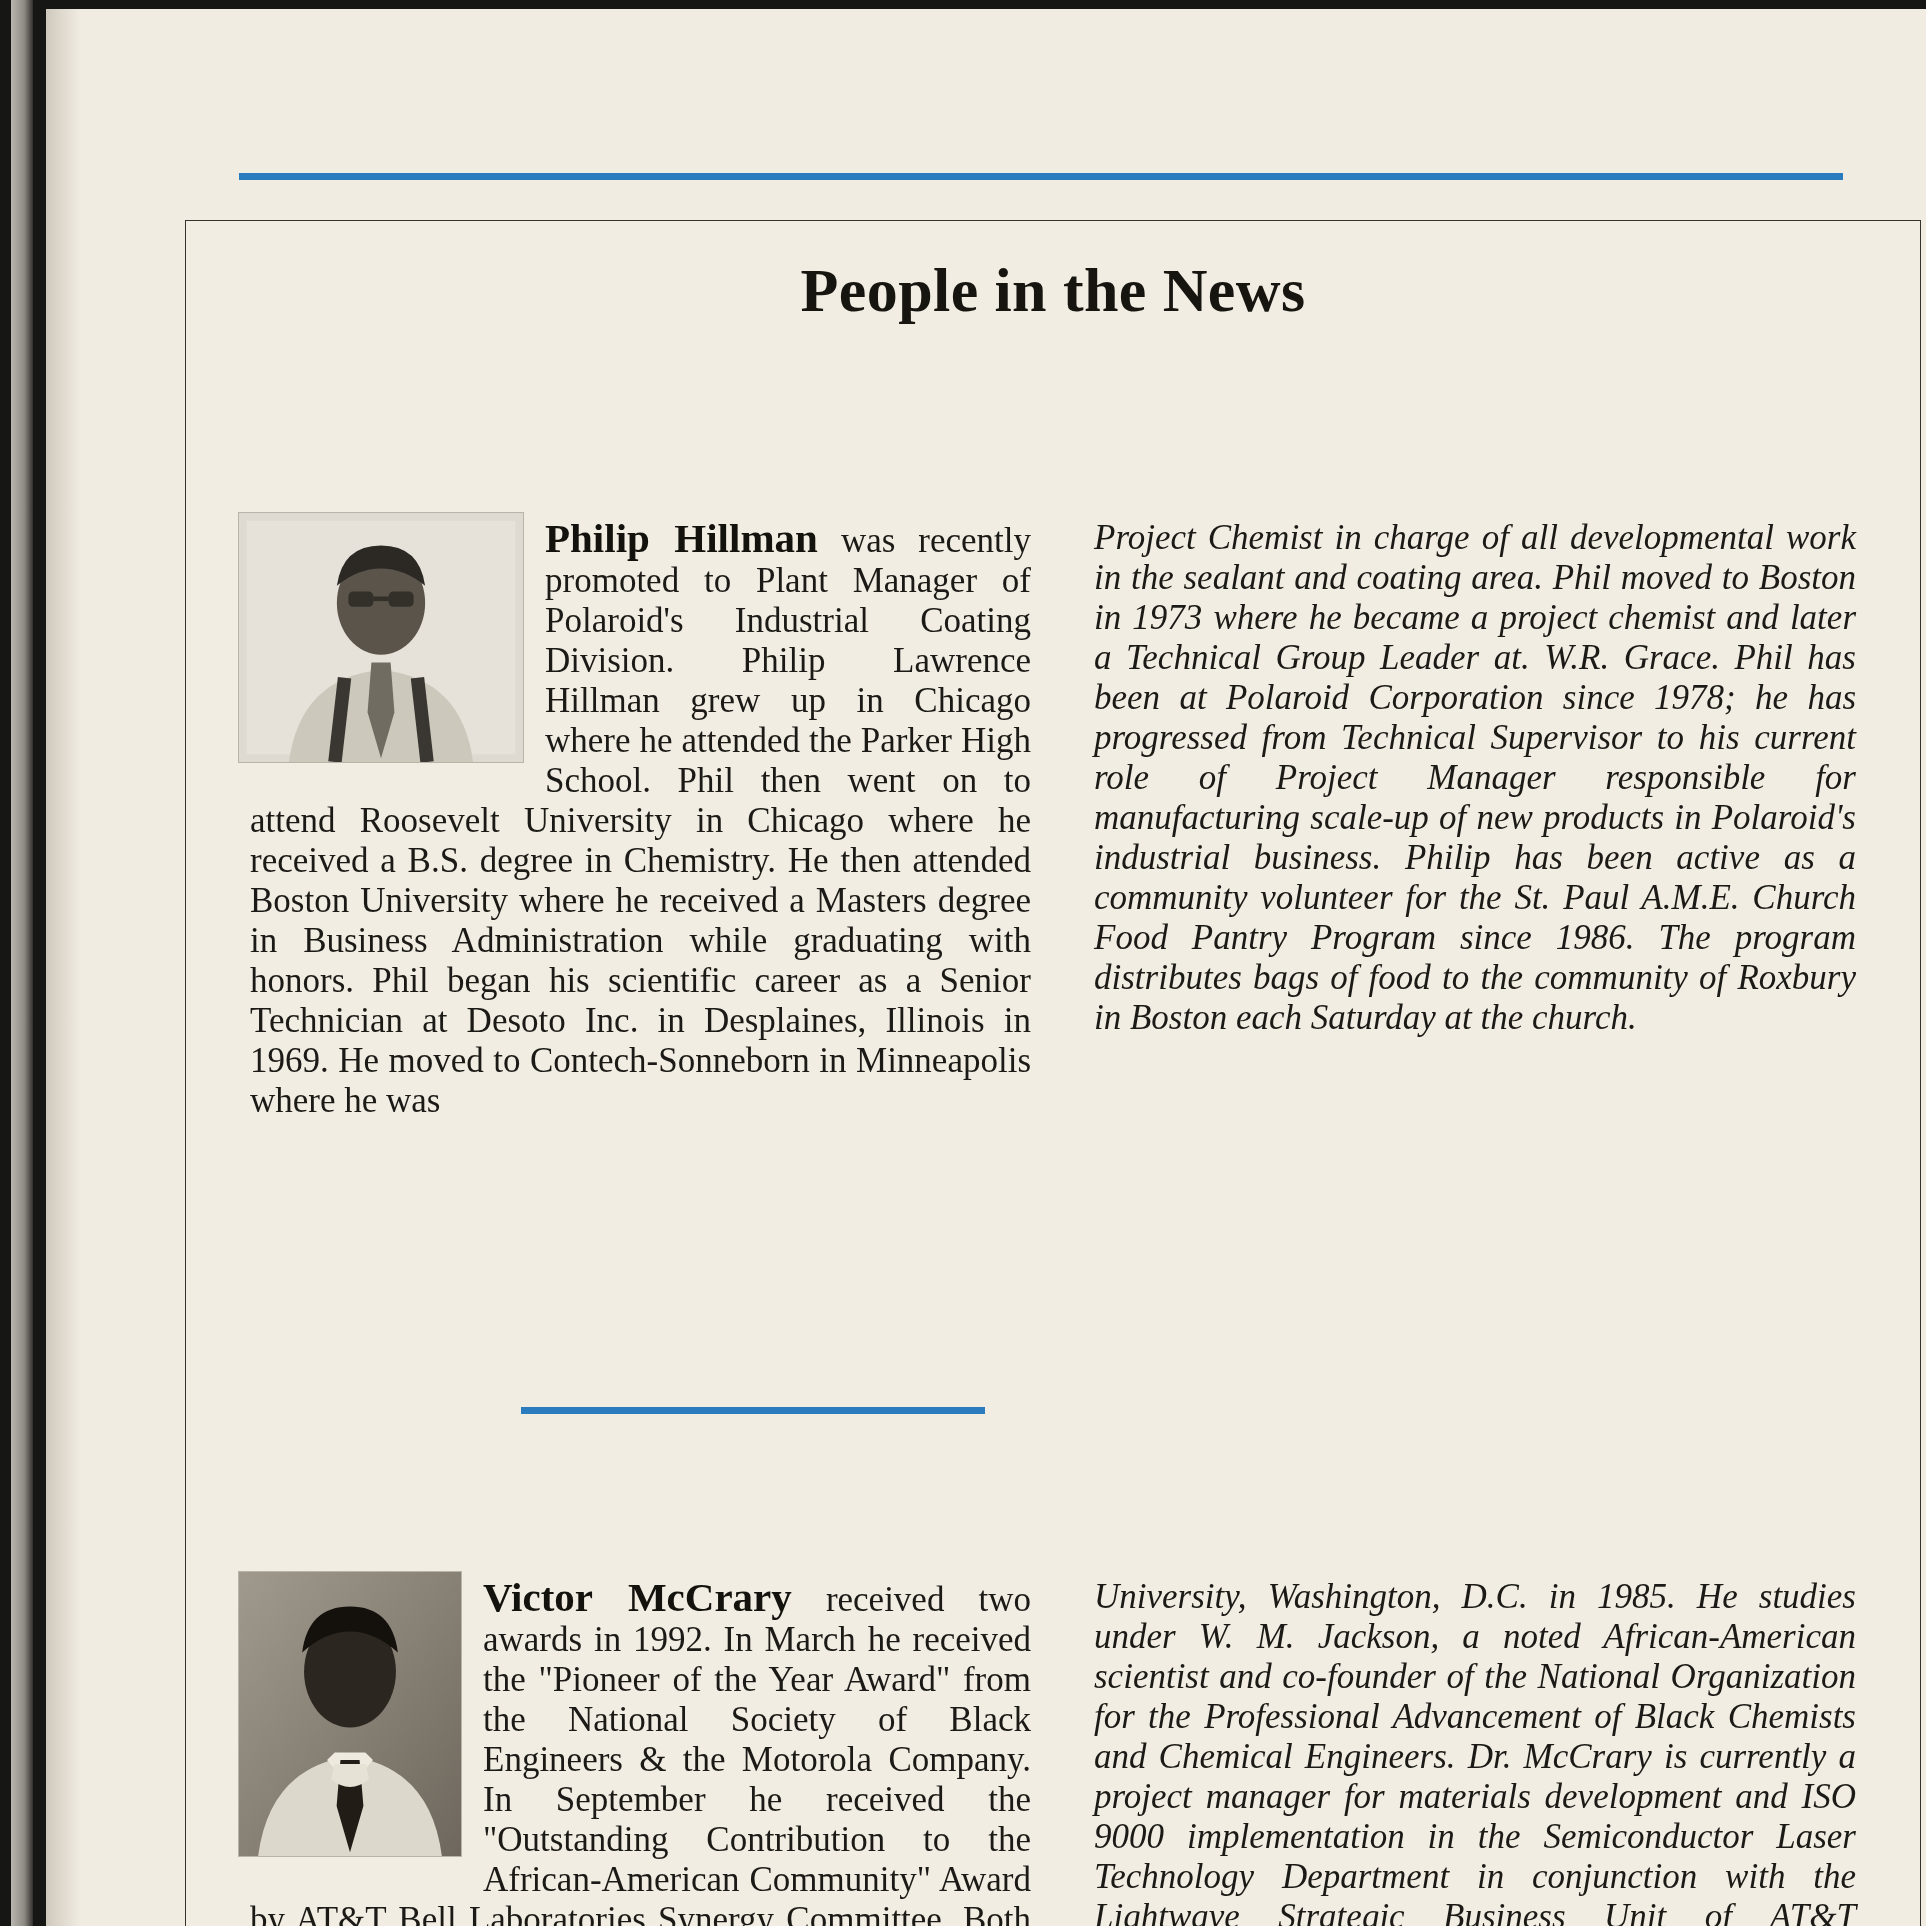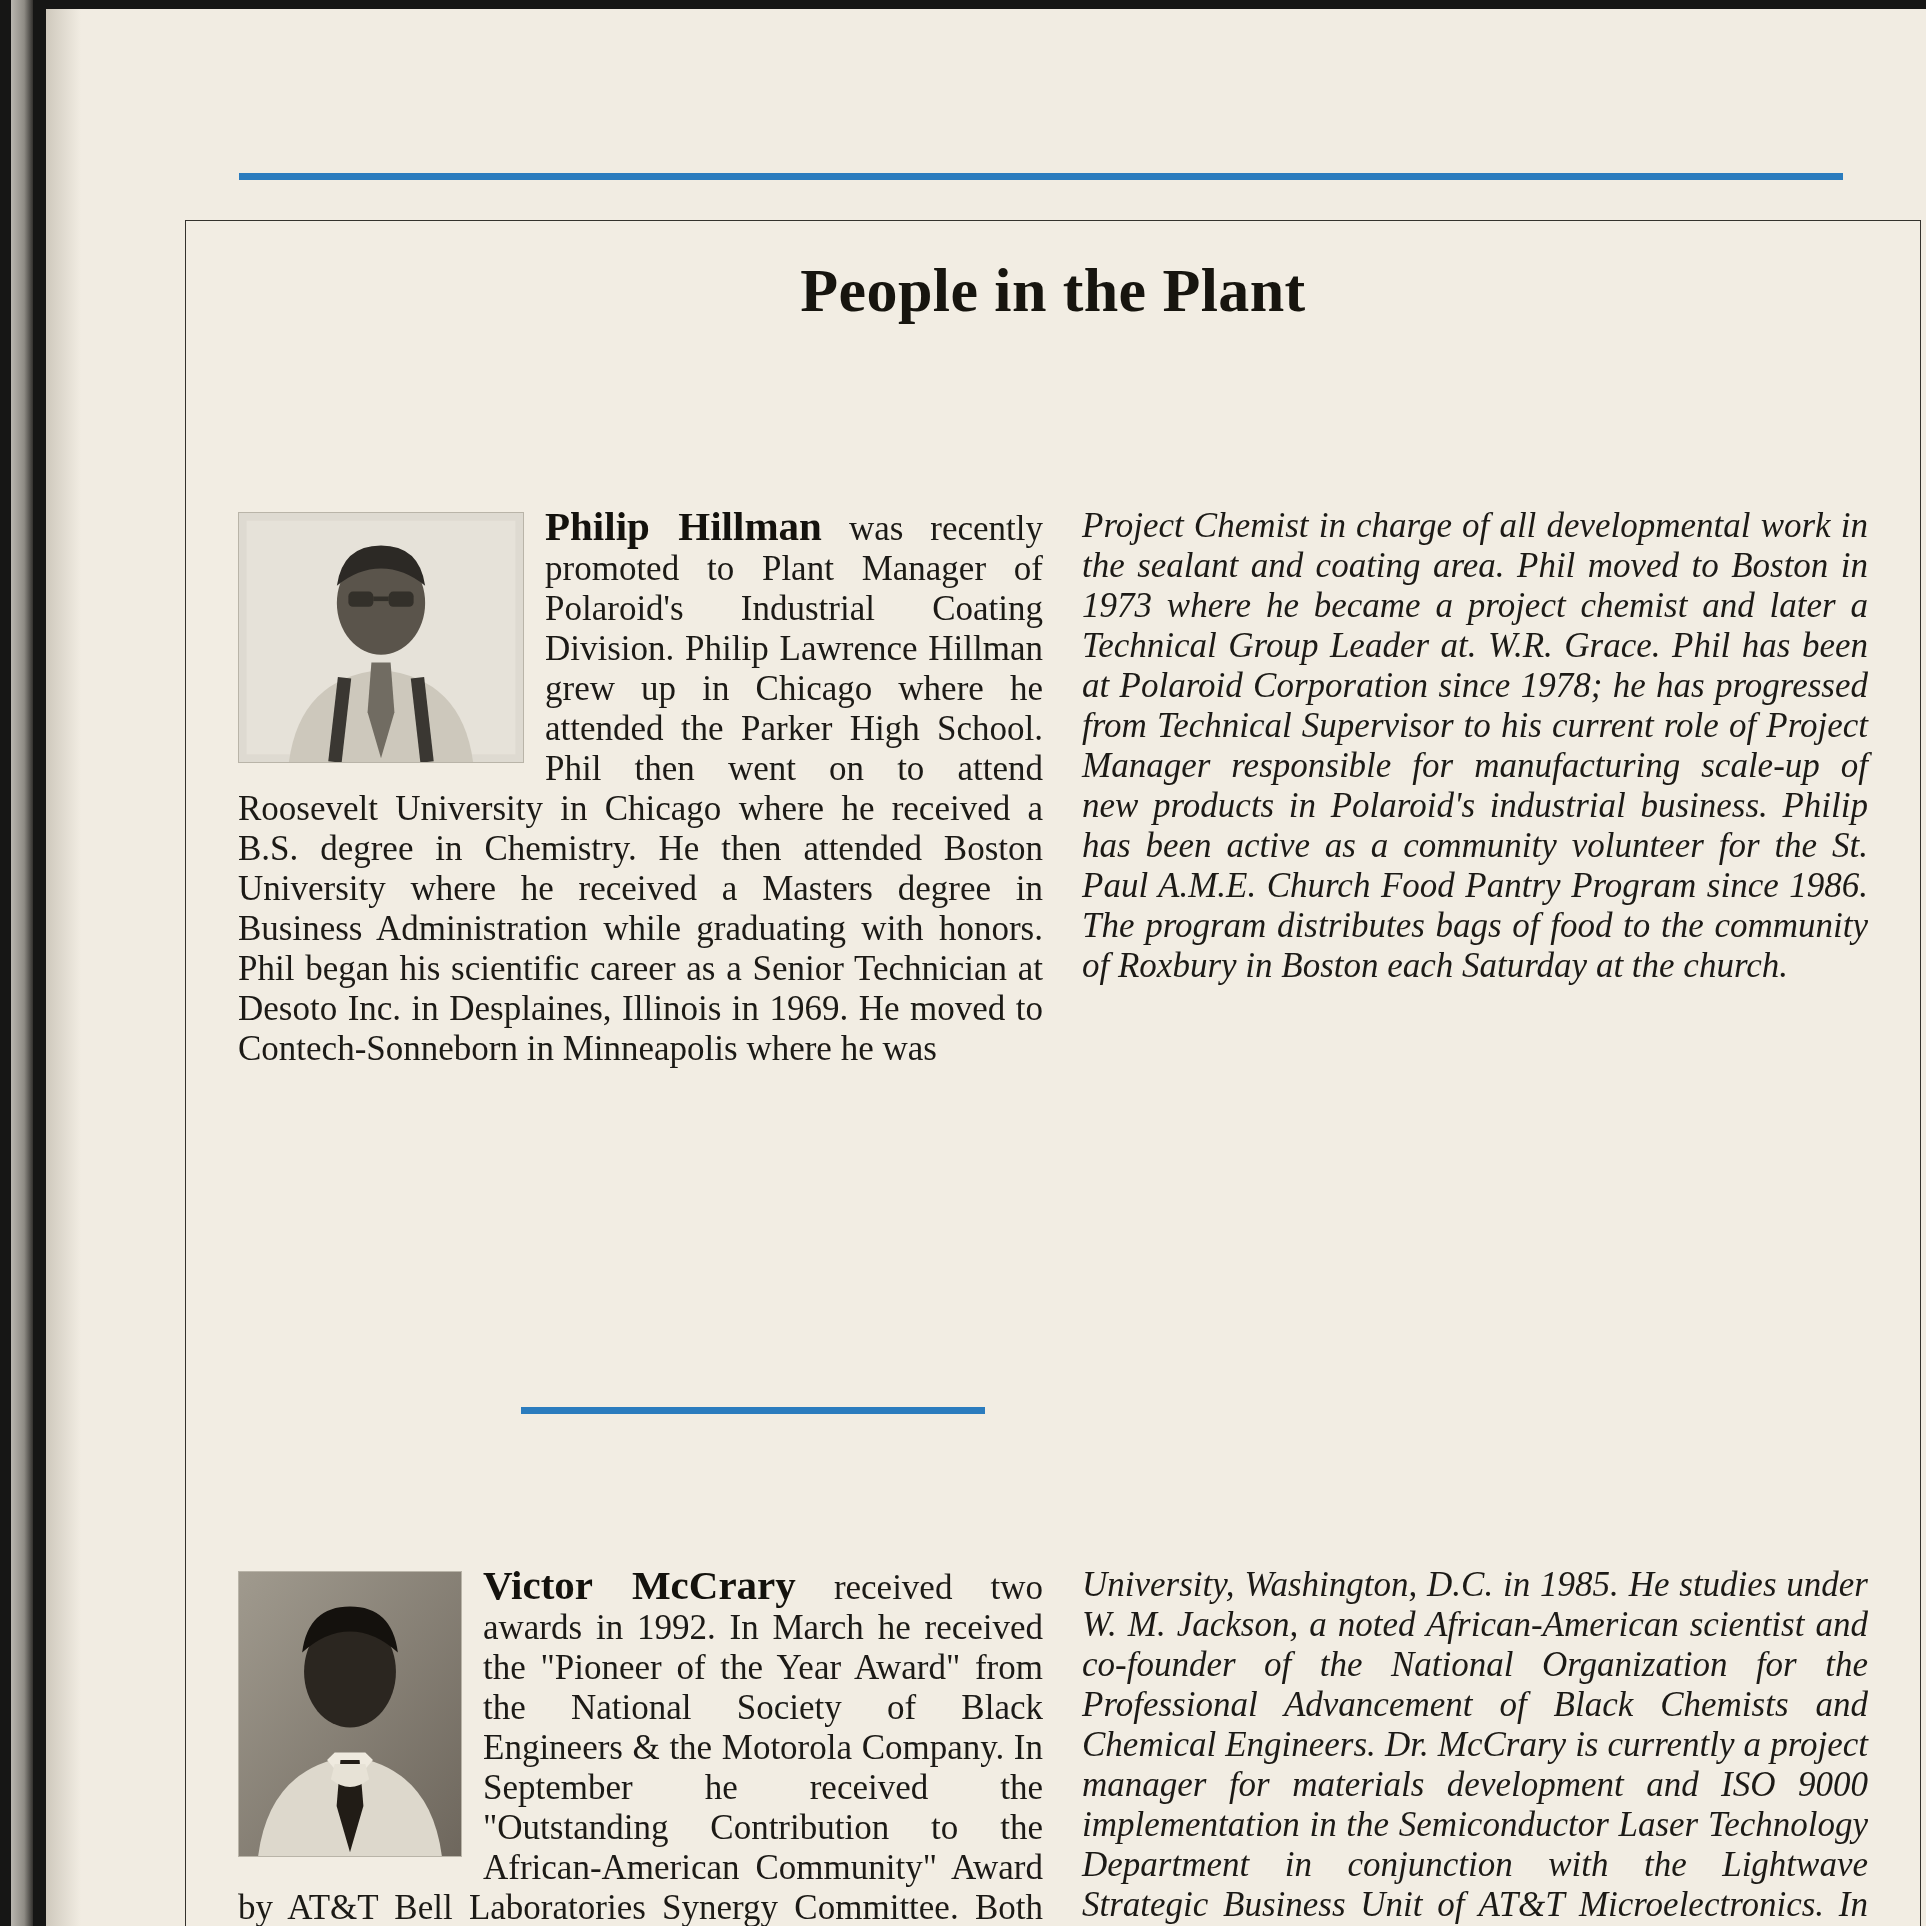--- a/index.html
+++ b/index.html
@@ -43,21 +43,21 @@
   .section{
     position:absolute;left:52px;width:1630px;
     display:flex;gap:39px;
   }
   .section-1{top:285px;}
   .section-2{top:1344px;}
   .col{
     font-size:35px;line-height:40px;color:#1c1a16;
     text-align:justify;
   }
-  .col p{margin:0;}
+  .col p{margin:12px;}
   .col-left{width:805px;}
   .col-right{width:786px;font-style:italic;}
   .person-name{
     font-size:41px;font-weight:bold;line-height:1;color:#14120d;
   }
   .photo{
     float:left;margin:5.4px 21px 10px 0;
     border:1.2px solid #b9b4a8;background:#d9d5cc;
     box-sizing:border-box;
   }
@@ -70,21 +70,21 @@
 <body>
 
 <div class="stack-edge"></div>
 
 <div class="page">
 
   <div class="rule top-rule"></div>
 
   <div class="article-box">
 
-    <h1 class="page-title">People in the Plant</h1>
+    <h1 class="page-title">People in the News</h1>
 
     <div class="section section-1">
       <div class="col col-left">
         <div class="photo photo-1" role="img" aria-label="Black and white portrait photo of Philip Hillman">
           <svg viewBox="0 0 74 65" preserveAspectRatio="none">
             <rect x="0" y="0" width="74" height="65" fill="#dedad1"></rect>
             <rect x="2" y="2" width="70" height="61" fill="#e6e2d9"></rect>
             <path d="M13 65 Q16 43 37 41 Q58 43 61 65 Z" fill="#cdc8bc"></path>
             <path d="M25 65 L27.5 43" stroke="#3a3732" stroke-width="3.5" fill="none"></path>
             <path d="M49 65 L46.5 43" stroke="#3a3732" stroke-width="3.5" fill="none"></path>

